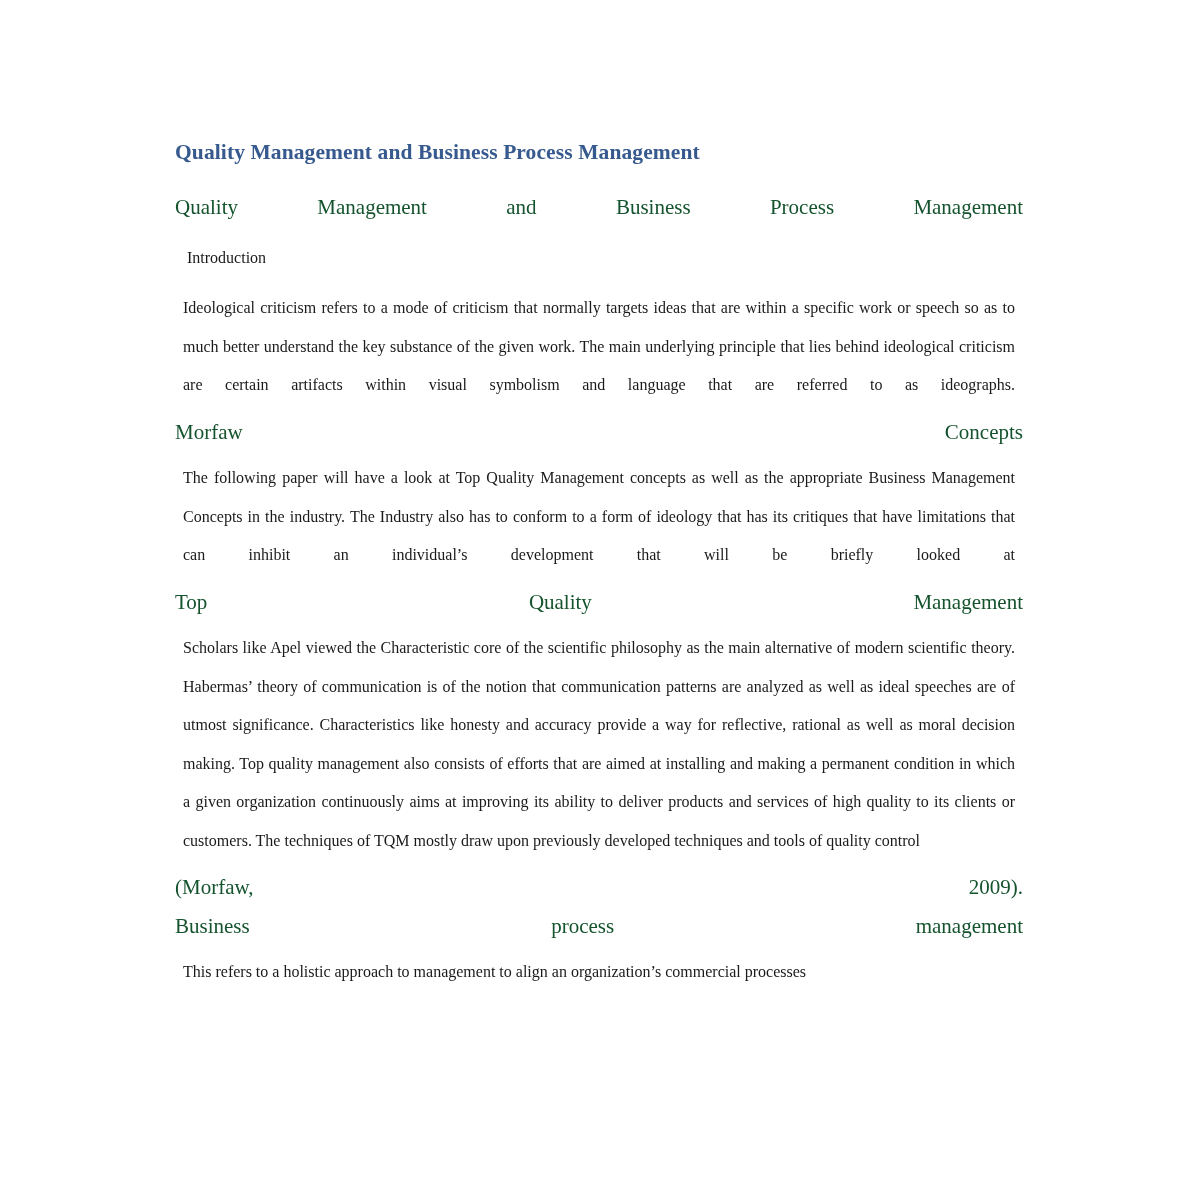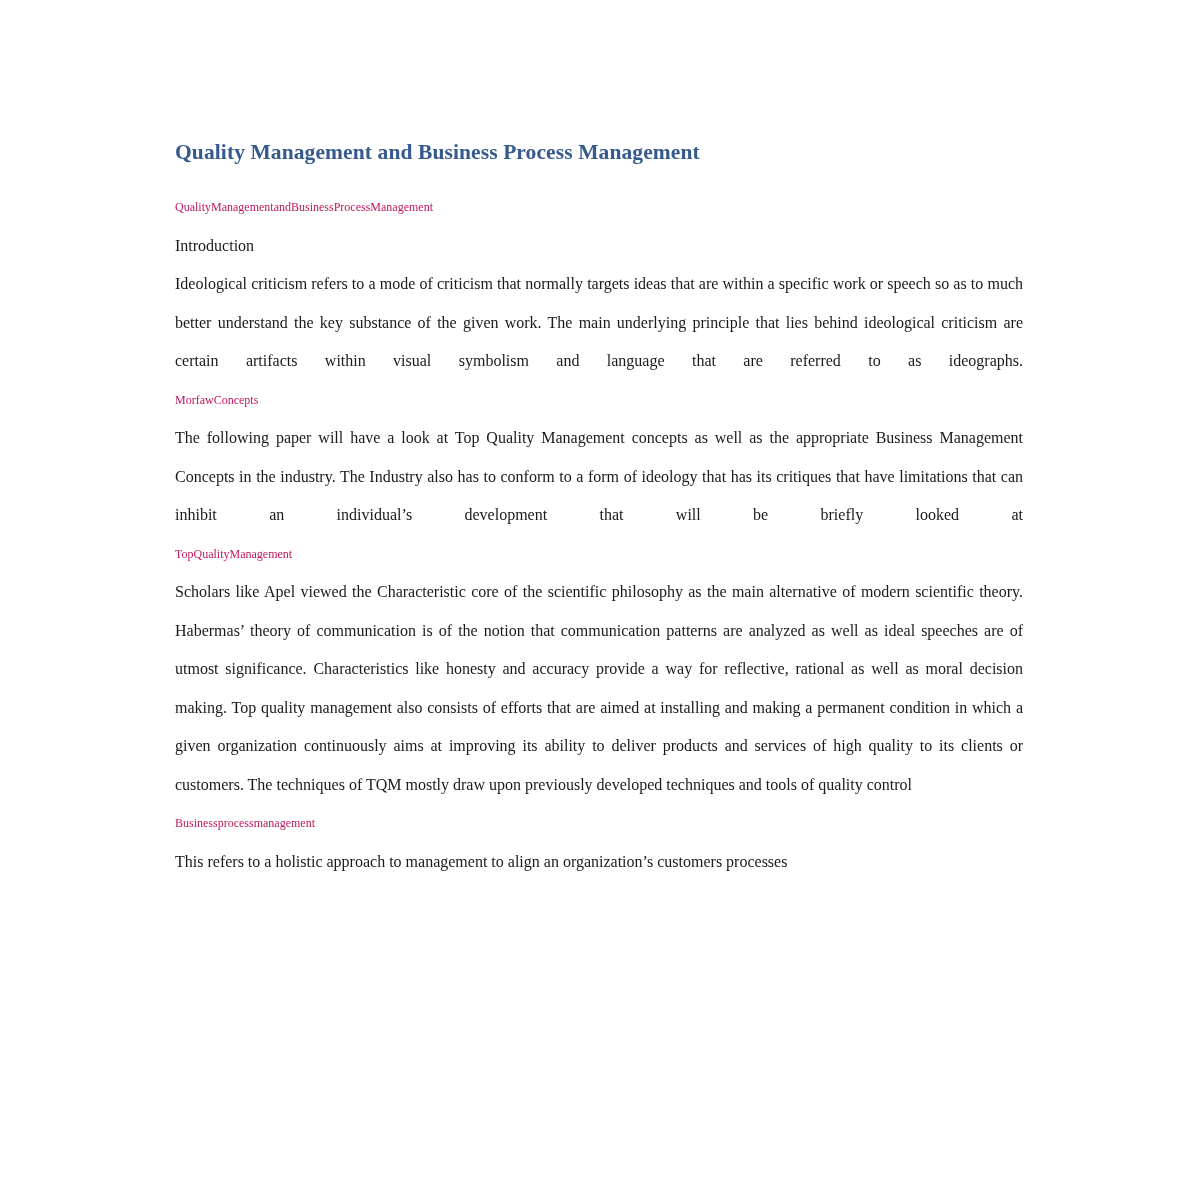--- a/index.html
+++ b/index.html
@@ -38,48 +38,48 @@
     line-height: 1.35;
     margin: 0 0 21px 0;
     white-space: nowrap;
   }
 
   
   .para {
     font-size: 16px;
     color: #1a1a1a;
     line-height: 38.5px;
-    margin: 0;
+    margin: 8px;
     text-align: justify;
     text-justify: inter-word;
     -webkit-hyphens: none;
     hyphens: none;
   }
 
   
   .stretch {
     display: flex;
-    justify-content: flex-start;
+    justify-content: space-between;
     width: 100%;
-    font-size: 12px;
-    color: #be185d;
+    font-size: 21px;
+    color: #14532d;
     line-height: 38.5px;
     white-space: nowrap;
   }
   .stretch > span {
     display: inline-block;
   }
 
   
   .flow {
     font-size: 16px;
     color: #1a1a1a;
     line-height: 38.5px;
     text-align: left;
-    margin: 0;
+    margin: 12px;
     white-space: nowrap;
   }
 
   
   .para.justify-all {
     text-align-last: justify;
   }
 </style>
 </head>
 <body>
@@ -110,23 +110,27 @@
     <p class="para justify-all">The following paper will have a look at Top Quality Management concepts as well as the appropriate Business Management Concepts in the industry. The Industry also has to conform to a form of ideology that has its critiques that have limitations that can inhibit an individual’s development that will be briefly looked at</p>
 
     <div class="stretch">
       <span>Top</span>
       <span>Quality</span>
       <span>Management</span>
     </div>
 
     <p class="para">Scholars like Apel viewed the Characteristic core of the scientific philosophy as the main alternative of modern scientific theory. Habermas’ theory of communication is of the notion that communication patterns are analyzed as well as ideal speeches are of utmost significance. Characteristics like honesty and accuracy provide a way for reflective, rational as well as moral decision making. Top quality management also consists of efforts that are aimed at installing and making a permanent condition in which a given organization continuously aims at improving its ability to deliver products and services of high quality to its clients or customers. The techniques of TQM mostly draw upon previously developed techniques and tools of quality control</p>
 
+    <div class="stretch">
+      <span>(Morfaw,</span>
+      <span>2009).</span>
+    </div>
 
     <div class="stretch">
       <span>Business</span>
       <span>process</span>
       <span>management</span>
     </div>
 
-    <p class="para">This refers to a holistic approach to management to align an organization’s customers processes</p>
+    <p class="para">This refers to a holistic approach to management to align an organization’s commercial processes</p>
 
   </div>
 </div>
 
 </body></html>

